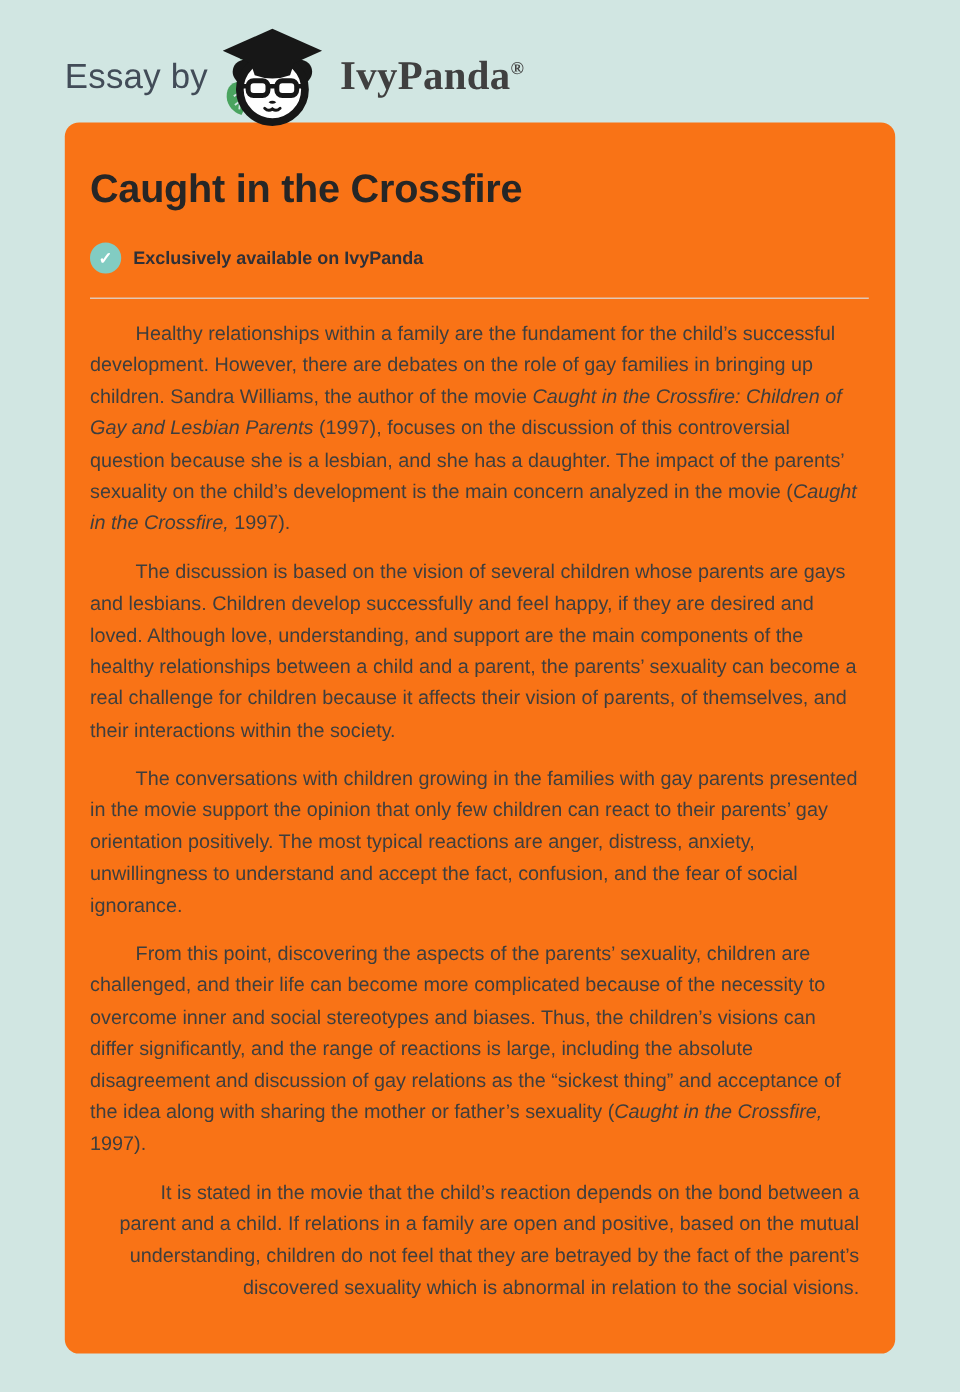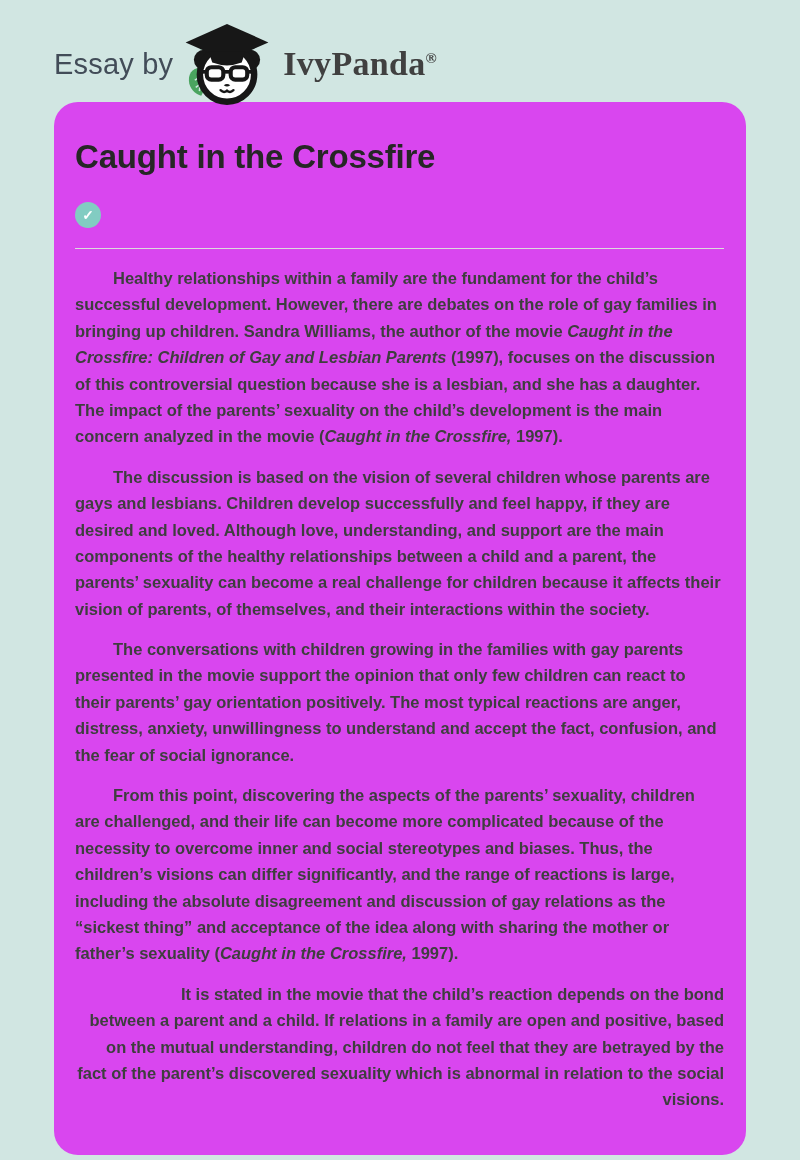--- a/index.html
+++ b/index.html
@@ -34,22 +34,22 @@
     letter-spacing: 0.3px;
   }
   .brand sup {
     font-size: 15px;
     vertical-align: super;
     line-height: 0;
   }
 
   
   .card {
-    background: #d946ef;
-    border-radius: 24px;
+    background: #f97316;
+    border-radius: 12px;
     margin: 4px 54px 0 54px;
     padding: 36px 22px 42px 21px;
   }
   .card-title {
     font-size: 33px;
     font-weight: 700;
     color: #262626;
     letter-spacing: -0.2px;
     margin-bottom: 26px;
   }
@@ -80,22 +80,21 @@
   .divider {
     border: none;
     border-top: 1px solid #dcdcdc;
     margin: 0 0 16px 0;
   }
   .essay-body p {
     font-size: 16.5px;
     line-height: 1.6;
     color: #3e3e3e;
     text-indent: 38px;
-    margin: 0 0 14px 0;
-    font-weight: bold;
+    margin: 0 8px 14px 0;
   }
   .essay-body p:last-child { margin-bottom: 0; text-align: right; }
   .essay-body .italic { font-style: italic; }
 </style>
 </head>
 <body>
 
 <div class="page">
 
   <div class="header">
@@ -129,20 +128,21 @@
       </span>
       <span class="brand"><span>IvyPanda</span><sup>®</sup></span>
     </div>
   </div>
 
   <div class="card">
     <h1 class="card-title">Caught in the Crossfire</h1>
 
     <div class="badge-row">
       <span class="badge-circle">✓</span>
+      <span class="badge-label">Exclusively available on IvyPanda</span>
     </div>
 
     <hr class="divider">
 
     <div class="essay-body">
         <p><span>Healthy relationships within a family are the fundament for the child’s successful development. However, there are debates on the role of gay families in bringing up children. Sandra Williams, the author of the movie </span><span class="italic">Caught in the Crossfire: Children of Gay and Lesbian Parents</span><span> (1997), focuses on the discussion of this controversial question because she is a lesbian, and she has a daughter. The impact of the parents’ sexuality on the child’s development is the main concern analyzed in the movie (</span><span class="italic">Caught in the Crossfire,</span><span> 1997).</span></p>
         <p><span>The discussion is based on the vision of several children whose parents are gays and lesbians. Children develop successfully and feel happy, if they are desired and loved. Although love, understanding, and support are the main components of the healthy relationships between a child and a parent, the parents’ sexuality can become a real challenge for children because it affects their vision of parents, of themselves, and their interactions within the society.</span></p>
         <p><span>The conversations with children growing in the families with gay parents presented in the movie support the opinion that only few children can react to their parents’ gay orientation positively. The most typical reactions are anger, distress, anxiety, unwillingness to understand and accept the fact, confusion, and the fear of social ignorance.</span></p>
         <p><span>From this point, discovering the aspects of the parents’ sexuality, children are challenged, and their life can become more complicated because of the necessity to overcome inner and social stereotypes and biases. Thus, the children’s visions can differ significantly, and the range of reactions is large, including the absolute disagreement and discussion of gay relations as the “sickest thing” and acceptance of the idea along with sharing the mother or father’s sexuality (</span><span class="italic">Caught in the Crossfire,</span><span> 1997).</span></p>
         <p><span>It is stated in the movie that the child’s reaction depends on the bond between a parent and a child. If relations in a family are open and positive, based on the mutual understanding, children do not feel that they are betrayed by the fact of the parent’s discovered sexuality which is abnormal in relation to the social visions.</span></p>

